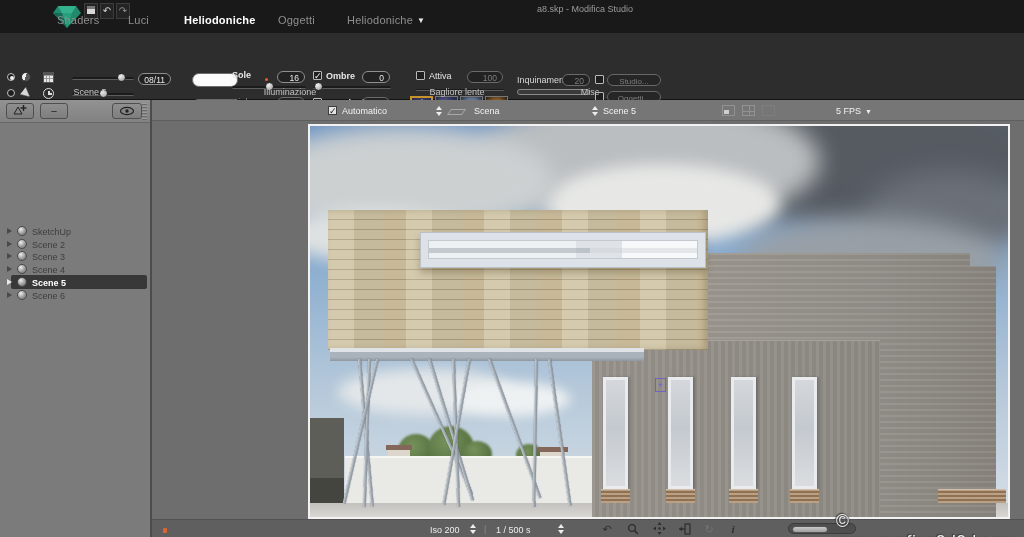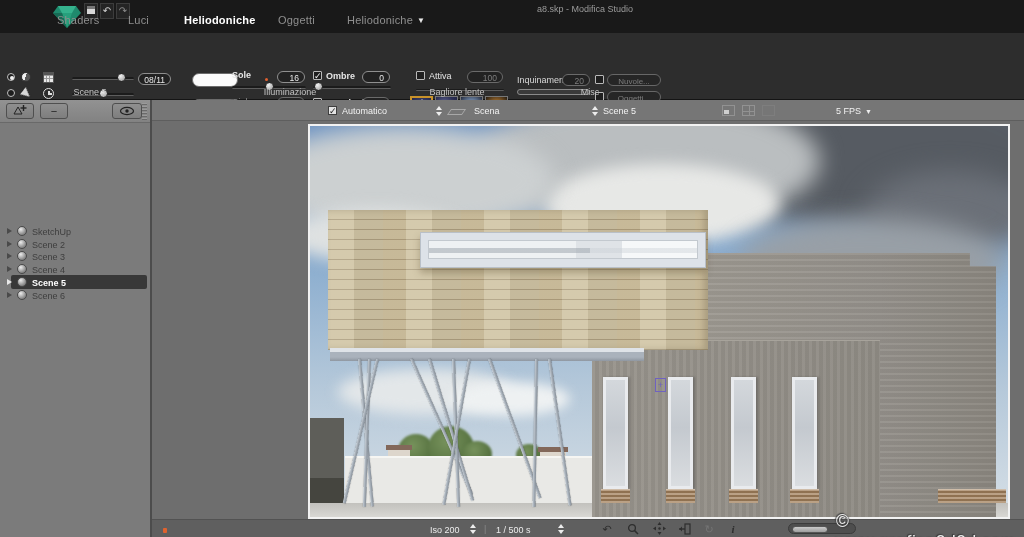--- a/index.html
+++ b/index.html
@@ -288,21 +288,21 @@
       <span style="position:absolute;right:4px;bottom:4px;width:3px;height:3px;border-radius:50%;background:#c06038"></span>
     </div>
     <div class="flare-thumb" style="left:460px; background:radial-gradient(circle,#dfe8f2 0 10%, #6f87a8 40%, #232a3c)"></div>
     <div class="flare-thumb" style="left:485px; background:radial-gradient(circle,#e8b25e 0 12%, #8a5e28 45%, #241c12)"></div>
     <div class="group-label" style="left:397px; width:120px">Bagliore lente</div>
 
     <div class="lbl" style="left:517px; top:42px; color:#d8d8d8">Inquinamento</div>
     <div class="field dim" style="left:562px; top:41px; width:28px">20</div>
     <div style="position:absolute; left:517px; top:56px; width:73px; height:6px; border:1px solid #8a8a8a; border-radius:4px; background:#3a3a3a"></div>
     <div class="checkbox" style="left:595px; top:42px"></div>
-    <div class="mini-btn dim" style="left:607px; top:41px; width:54px; height:12px">Nuvole...</div>
+    <div class="mini-btn dim" style="left:607px; top:41px; width:54px; height:12px">Studio...</div>
     <div class="checkbox" style="left:595px; top:59px"></div>
     <div class="mini-btn dim" style="left:607px; top:58px; width:54px; height:12px">Oggetti...</div>
     <div class="lbl" style="left:517px; top:75px; width:74px; text-align:right; color:#d0d0d0">Mix colore cielo</div>
     <div class="checkbox" style="left:595px; top:76px"></div>
     <div class="swatch" style="left:607px; top:74px; width:28px; height:11px; background:#8f8f8f"></div>
     <div class="group-label" style="left:530px; width:120px">Misc</div>
   </div>
 
   <div id="sidebar">
     <div id="sidebar-header">

